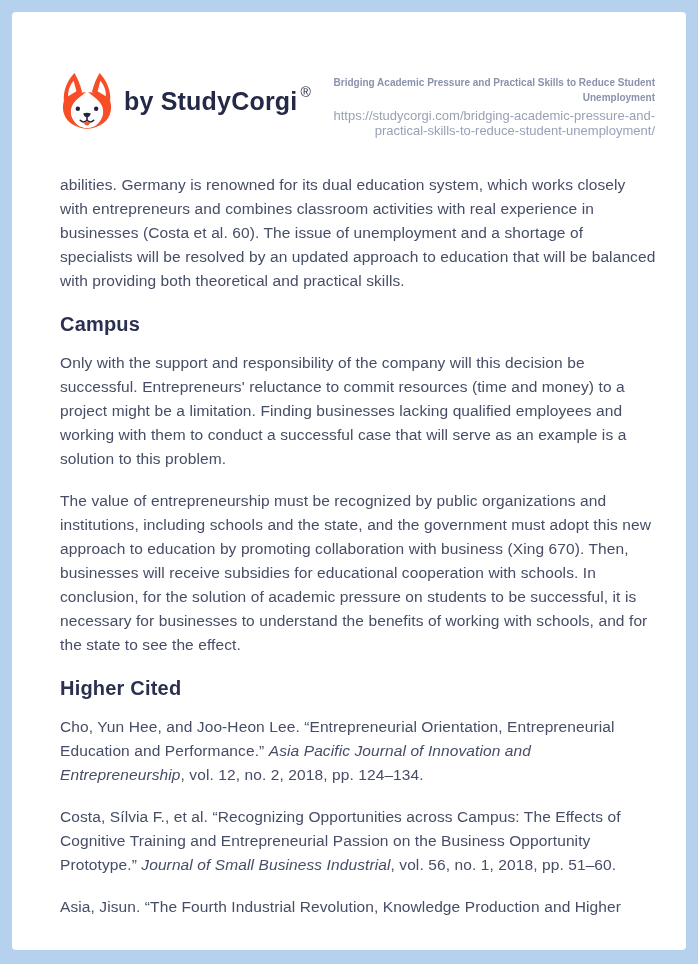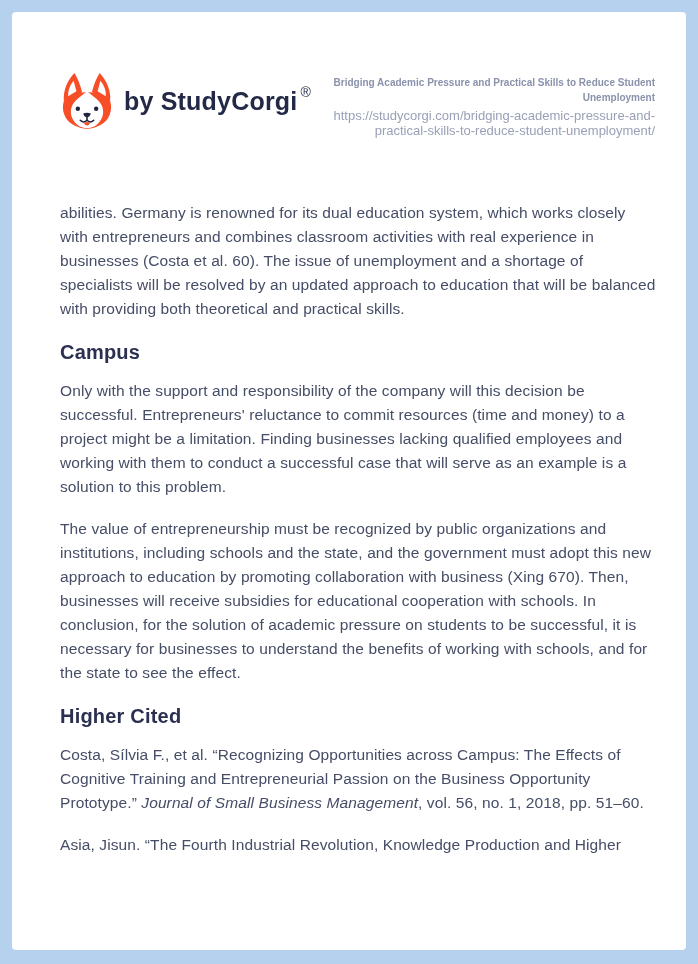--- a/index.html
+++ b/index.html
@@ -65,21 +65,21 @@
   }
   .doc-url {
     font-size: 13px;
     color: #9aa1b6;
     line-height: 14.5px;
     text-decoration: none;
     display: block;
   }
   
   .doc-body {
-    margin-top: 63px;
+    margin-top: 35px;
     width: 596px;
     color: #464d66;
     font-size: 15.5px;
     line-height: 24px;
     letter-spacing: 0.1px;
   }
   .doc-body p {
     margin: 0 0 18px 0;
   }
   .doc-body h2 {
@@ -134,20 +134,21 @@
 
     <main class="doc-body">
       <p>abilities. Germany is renowned for its dual education system, which works closely with entrepreneurs and combines classroom activities with real experience in businesses (Costa et al. 60). The issue of unemployment and a shortage of specialists will be resolved by an updated approach to education that will be balanced with providing both theoretical and practical skills.</p>
 
       <h2>Campus</h2>
       <p>Only with the support and responsibility of the company will this decision be successful. Entrepreneurs' reluctance to commit resources (time and money) to a project might be a limitation. Finding businesses lacking qualified employees and working with them to conduct a successful case that will serve as an example is a solution to this problem.</p>
       <p>The value of entrepreneurship must be recognized by public organizations and institutions, including schools and the state, and the government must adopt this new approach to education by promoting collaboration with business (Xing 670). Then, businesses will receive subsidies for educational cooperation with schools. In conclusion, for the solution of academic pressure on students to be successful, it is necessary for businesses to understand the benefits of working with schools, and for the state to see the effect.</p>
 
       <h2>Higher Cited</h2>
 
+      <p class="citation"><span>Cho, Yun Hee, and Joo-Heon Lee. “Entrepreneurial Orientation, Entrepreneurial Education and Performance.” </span><i>Asia Pacific Journal of Innovation and Entrepreneurship</i><span>, vol. 12, no. 2, 2018, pp. 124–134.</span></p>
 
-      <p class="citation"><span>Costa, Sílvia F., et al. “Recognizing Opportunities across Campus: The Effects of Cognitive Training and Entrepreneurial Passion on the Business Opportunity Prototype.” </span><i>Journal of Small Business Management</i><span>, vol. 56, no. 1, 2018, pp. 51–60.</span></p>
+      <p class="citation"><span>Costa, Sílvia F., et al. “Recognizing Opportunities across Campus: The Effects of Cognitive Training and Entrepreneurial Passion on the Business Opportunity Prototype.” </span><i>Journal of Small Business Industrial</i><span>, vol. 56, no. 1, 2018, pp. 51–60.</span></p>
 
       <p class="citation"><span>Asia, Jisun. “The Fourth Industrial Revolution, Knowledge Production and Higher</span><i></i><span></span></p>
     </main>
 
   </div>
 </div>
 
 </body></html>

